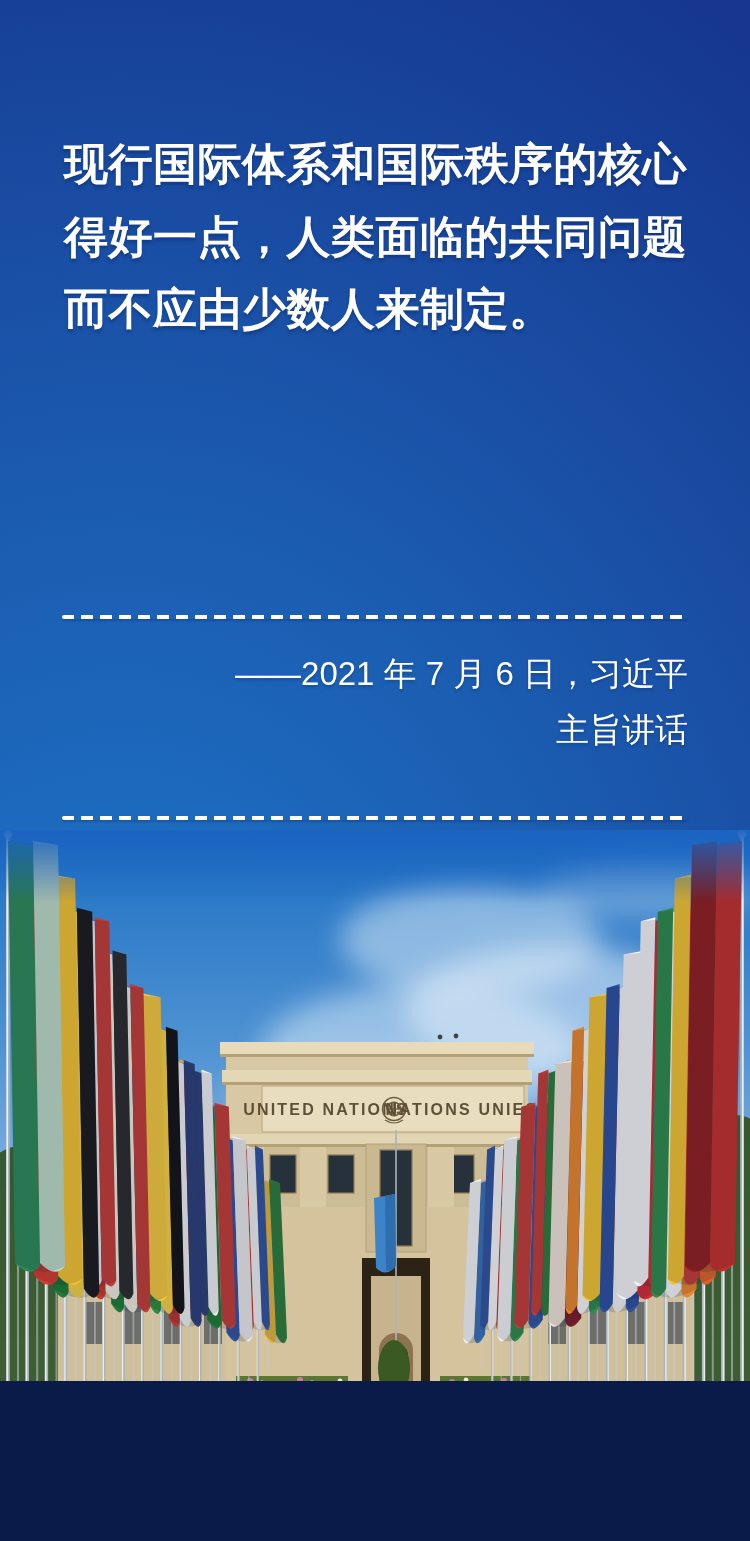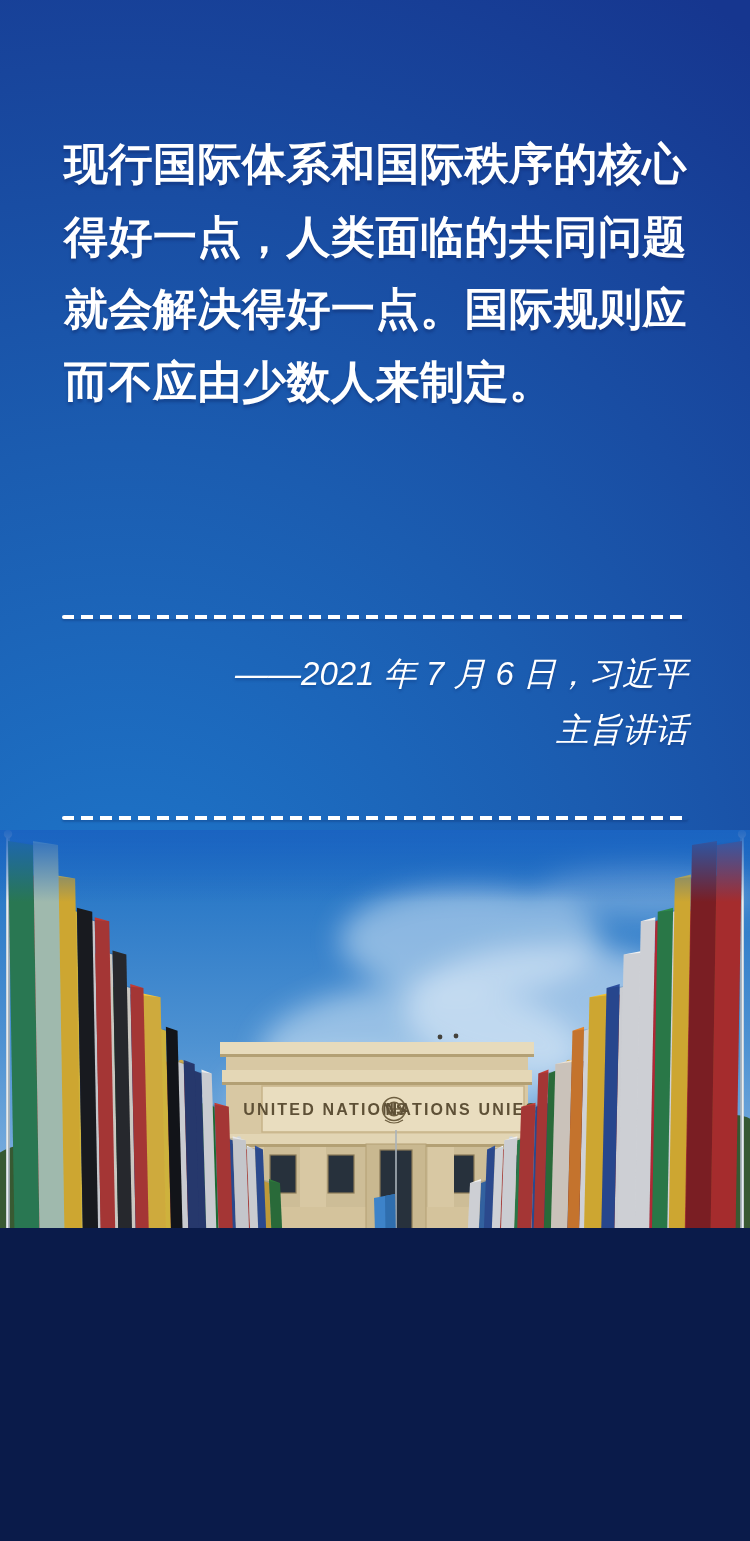--- a/index.html
+++ b/index.html
@@ -1,54 +1,53 @@
 <!DOCTYPE html>
 <html><head>
 <meta charset="utf-8">
 <style>
   html,body{margin:0;padding:0;background:#0a1b4a;}
   .poster{
-    position:relative;width:750px;height:1228px;overflow:hidden;
+    position:relative;width:750px;height:1381px;overflow:hidden;
     font-family:"Liberation Sans","DejaVu Sans",sans-serif;
     background:radial-gradient(145% 95% at 16% 80%, #1e78cc 0%, #1b5cb0 46%, #16368f 100%);
   }
   .quote-block{position:absolute;top:128px;left:64px;right:60px;}
   .quote-line{
     margin:0;color:#fff;font-size:44px;line-height:72.5px;font-weight:700;
     letter-spacing:0.5px;white-space:nowrap;
     text-shadow:0 3px 3px rgba(8,30,90,.35);
   }
   .dash-line{
     position:absolute;left:62px;right:62px;height:4px;
     background:repeating-linear-gradient(to right,#ffffff 0 12px,transparent 12px 19px);
     box-shadow:0 2px 2px rgba(10,40,100,.28);border-radius:2px;
   }
   .dash-1{top:615px;}
   .dash-2{top:816px;}
-  .attribution{position:absolute;top:646px;left:62px;right:62px;text-align:right;font-style:italic;}
+  .attribution{position:absolute;top:646px;left:62px;right:62px;text-align:right;}
   .attr-line{
     margin:0;color:#fff;font-size:33px;line-height:56px;font-weight:500;
     text-shadow:0 2px 3px rgba(8,30,90,.3);white-space:nowrap;
   }
   .photo{position:absolute;top:830px;left:0;width:750px;height:711px;}
   .photo svg{display:block;width:750px;height:711px;}
   .sign-text{
     font-family:"Liberation Sans","DejaVu Sans",sans-serif;
     font-size:16px;font-weight:700;letter-spacing:2.2px;fill:#5e5036;
   }
 </style>
 </head>
 <body>
 
 <div class="poster">
 
   <section class="quote-block">
     <p class="quote-line">现行国际体系和国际秩序的核心</p>
     <p class="quote-line">得好一点，人类面临的共同问题</p>
-    <p class="quote-line">就会解决得好一点。国际规则应</p>
     <p class="quote-line">而不应由少数人来制定。</p>
   </section>
 
   <div class="dash-line dash-1"></div>
 
   <section class="attribution">
     <p class="attr-line">——2021 年 7 月 6 日，习近平</p>
     <p class="attr-line">主旨讲话</p>
   </section>
 

